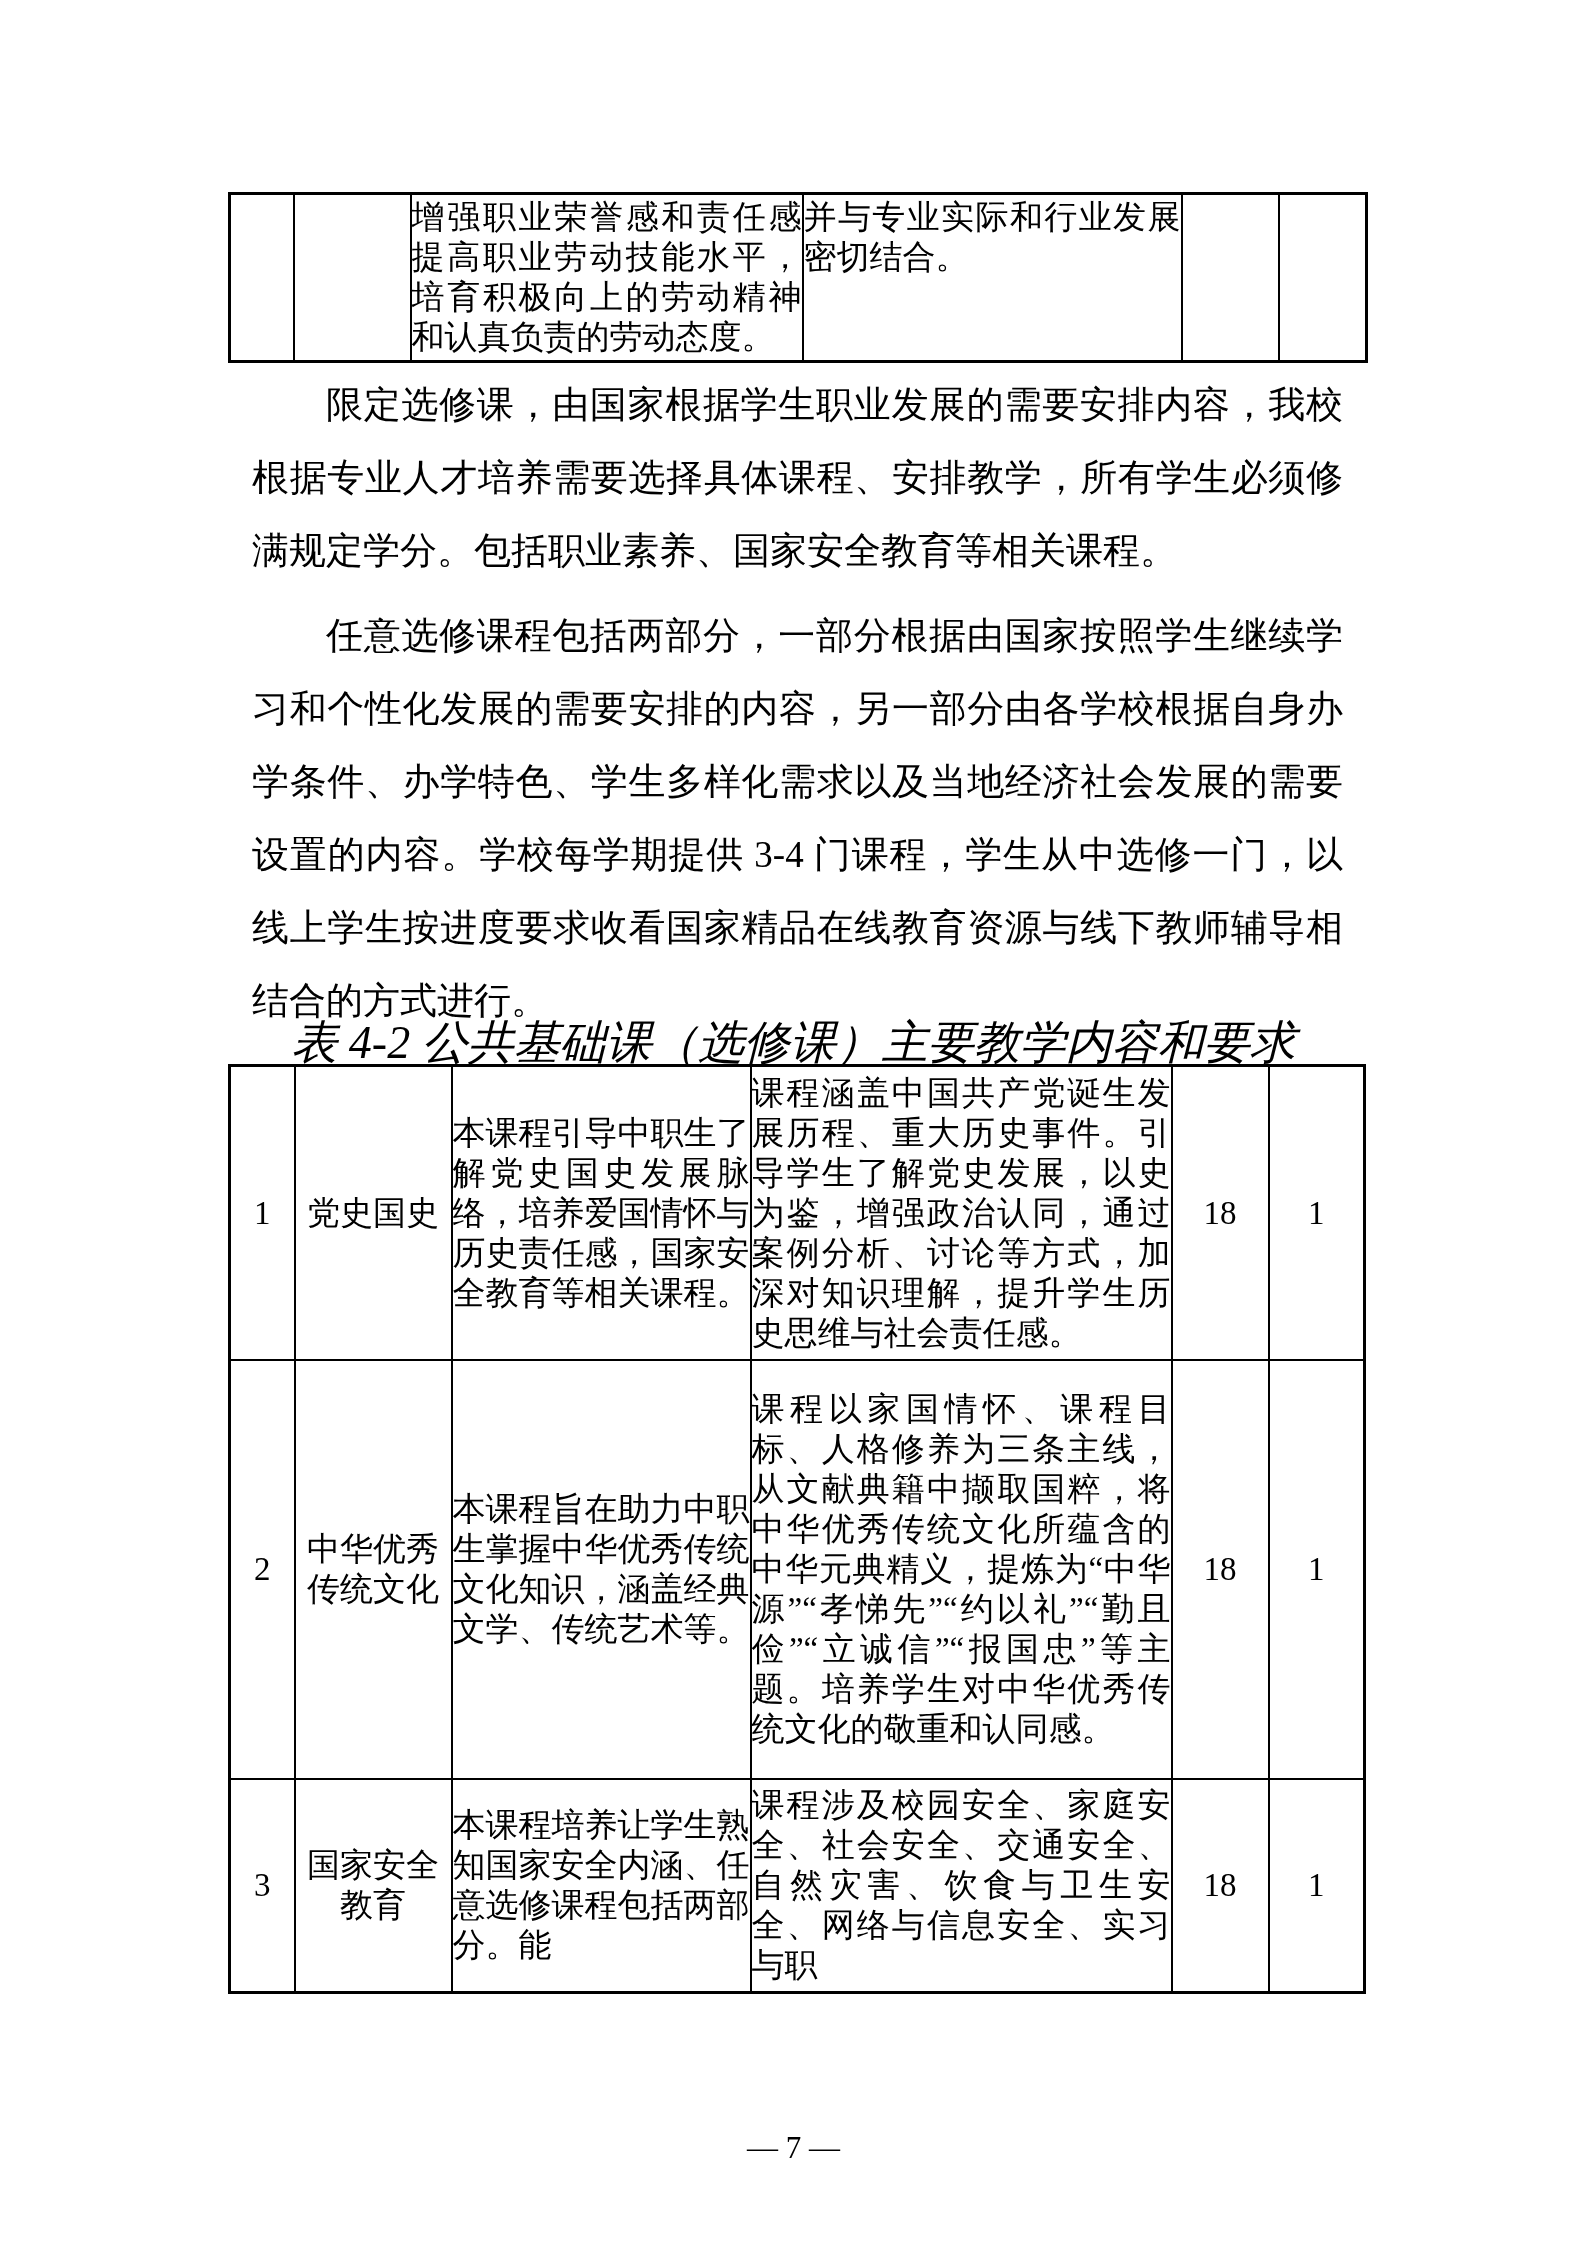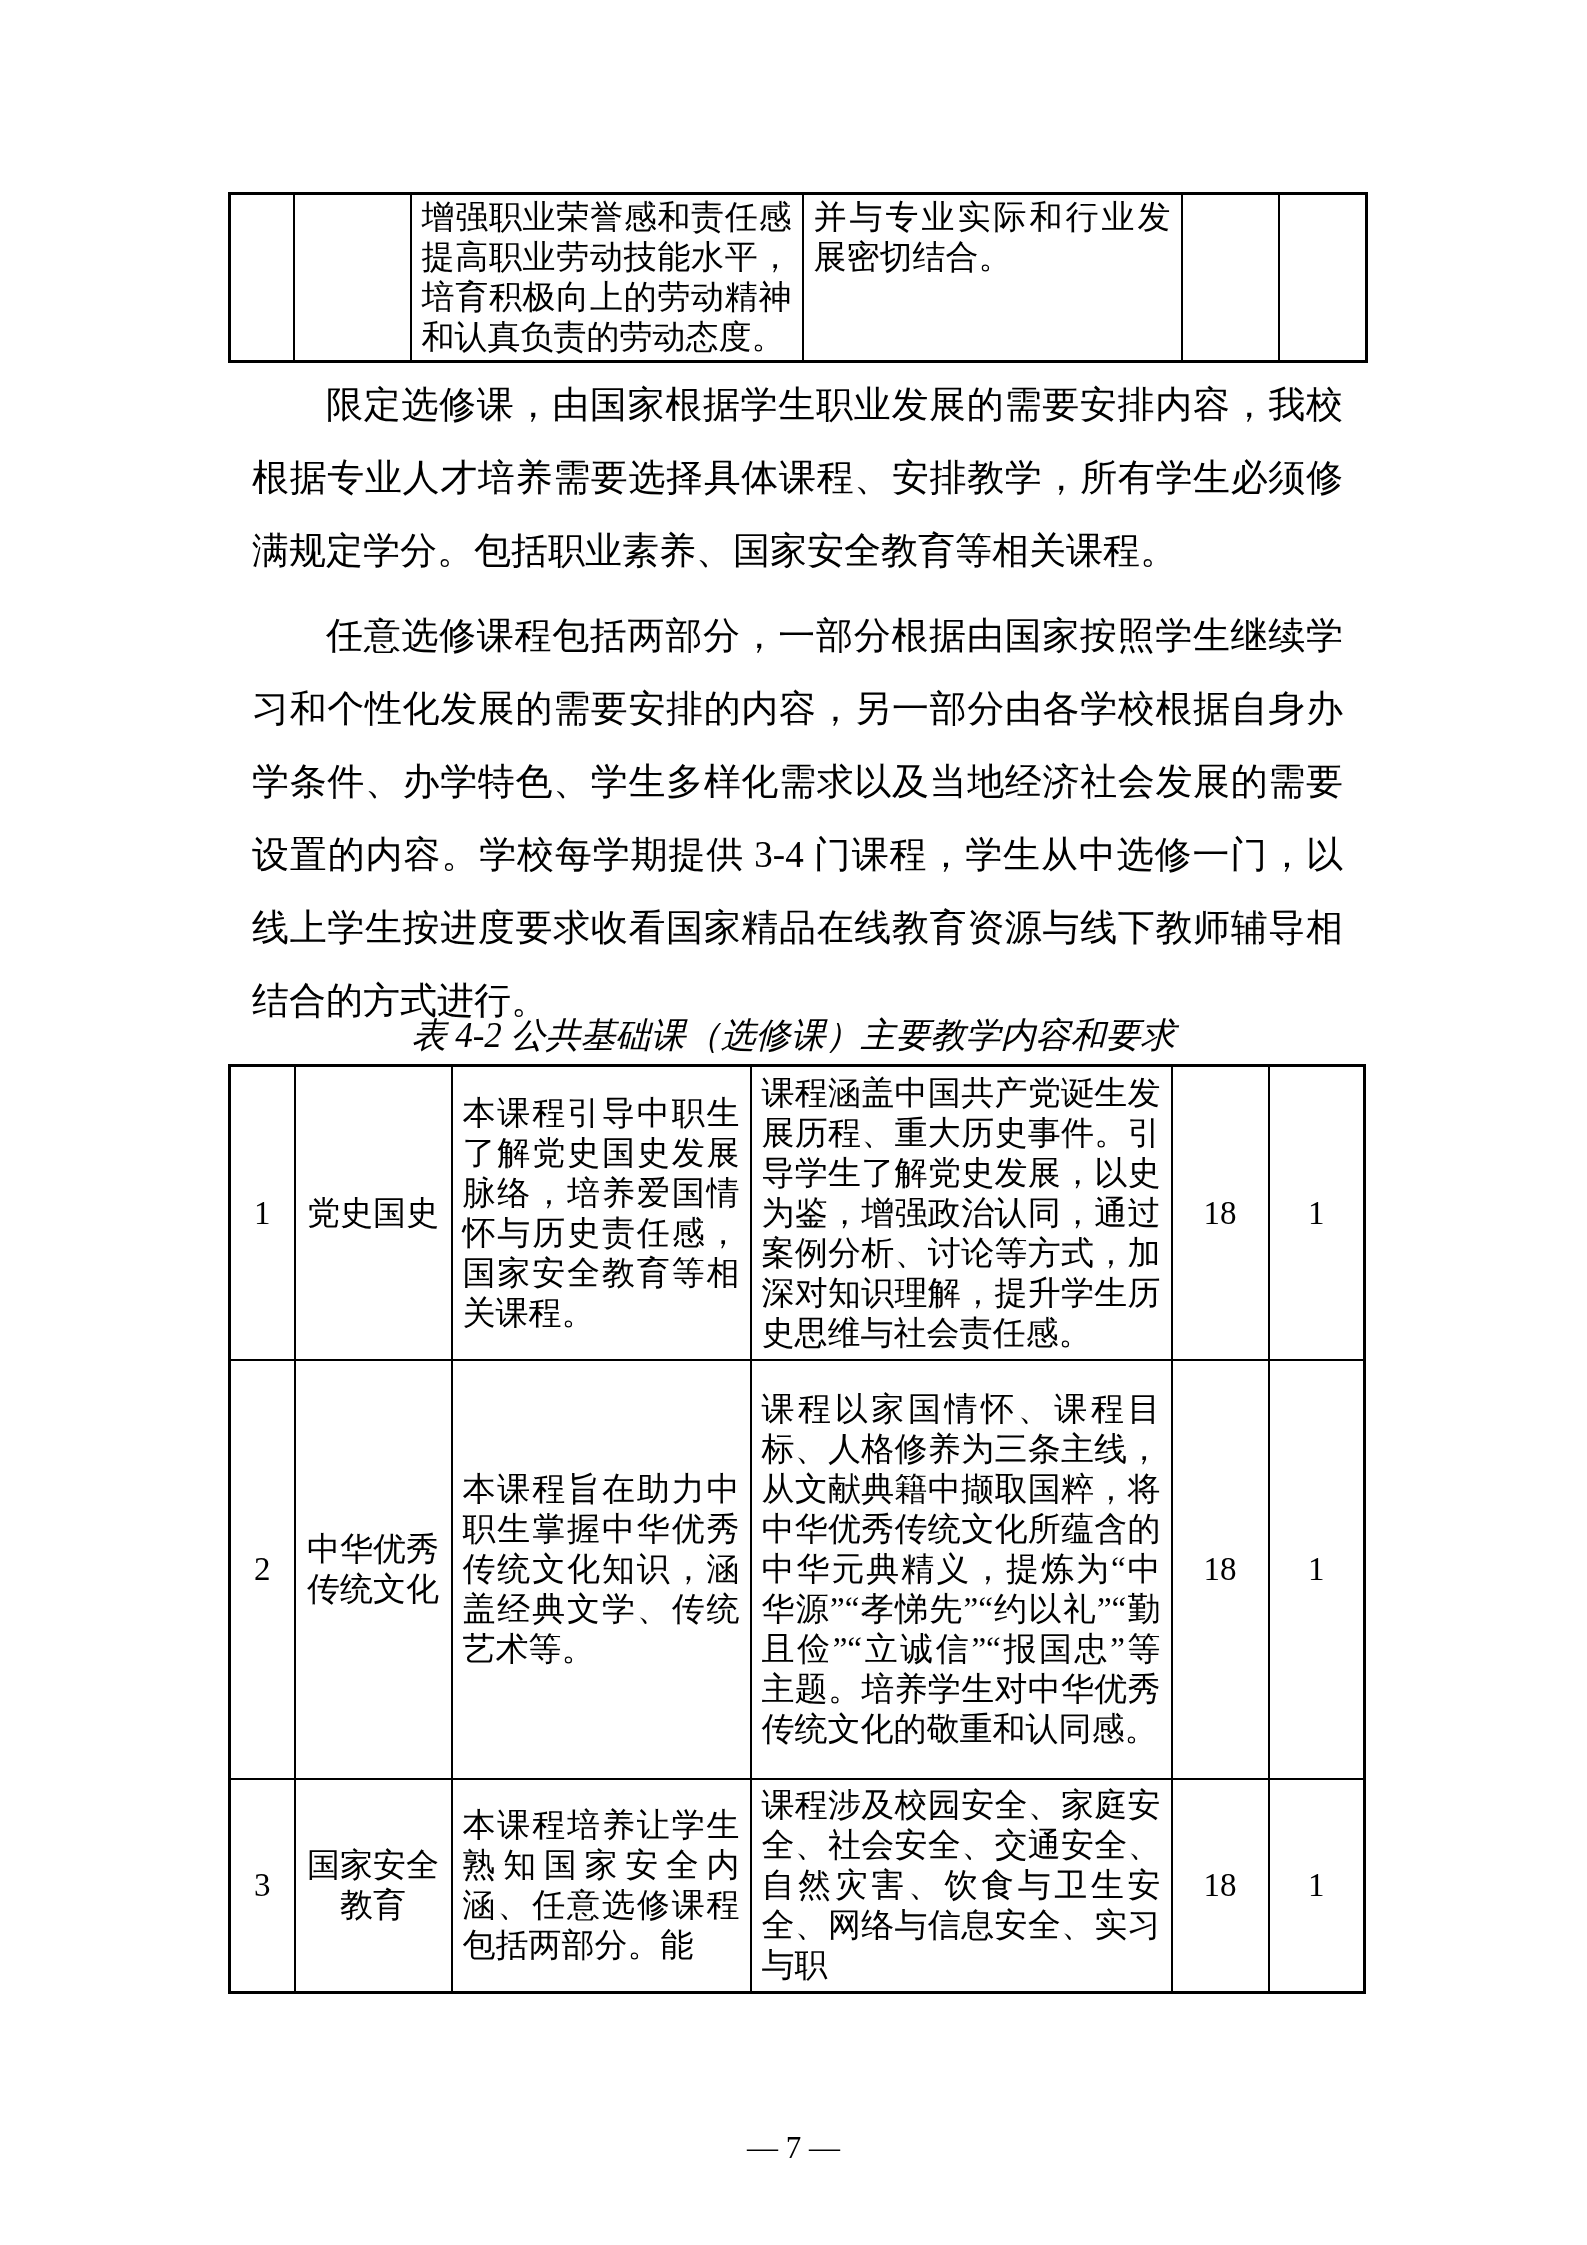--- a/index.html
+++ b/index.html
@@ -22,21 +22,21 @@
     position: absolute;
     border-collapse: collapse;
     table-layout: fixed;
     border: 3px solid #000;
     font-family: "Liberation Serif", serif;
     font-size: 33px;
     line-height: 40px;
   }
   table.doc-table td, table.doc-table th {
     border: 2px solid #000;
-    padding: 2px 10px;
+    padding: 2px 0;
     overflow: hidden;
   }
 
   
   #cont-table {
     left: 228px;
     top: 192px;
     width: 1137px;
   }
   #cont-table td {
@@ -85,21 +85,21 @@
     text-indent: 74px;
   }
 
   
   .table-caption {
     position: absolute;
     left: 0;
     top: 1012px;
     width: 100%;
     text-align: center;
-    font-size: 35px;
+    font-size: 46px;
     font-style: italic;
     font-family: "Liberation Serif", serif;
   }
 
   
   .page-footer {
     position: absolute;
     left: 0;
     top: 2130px;
     width: 100%;

